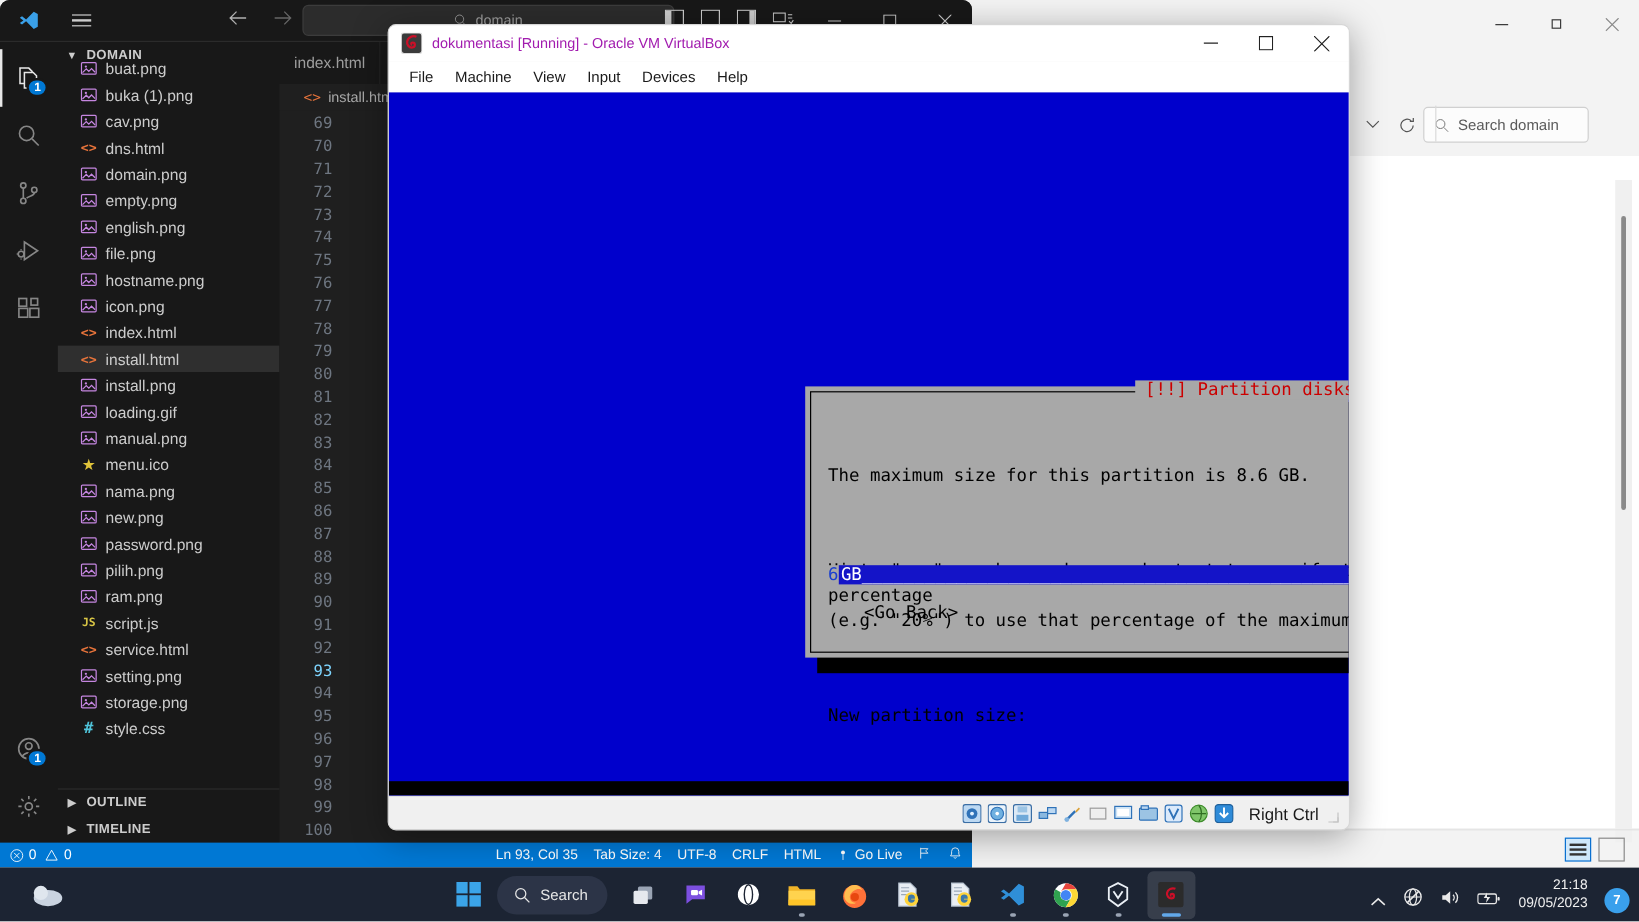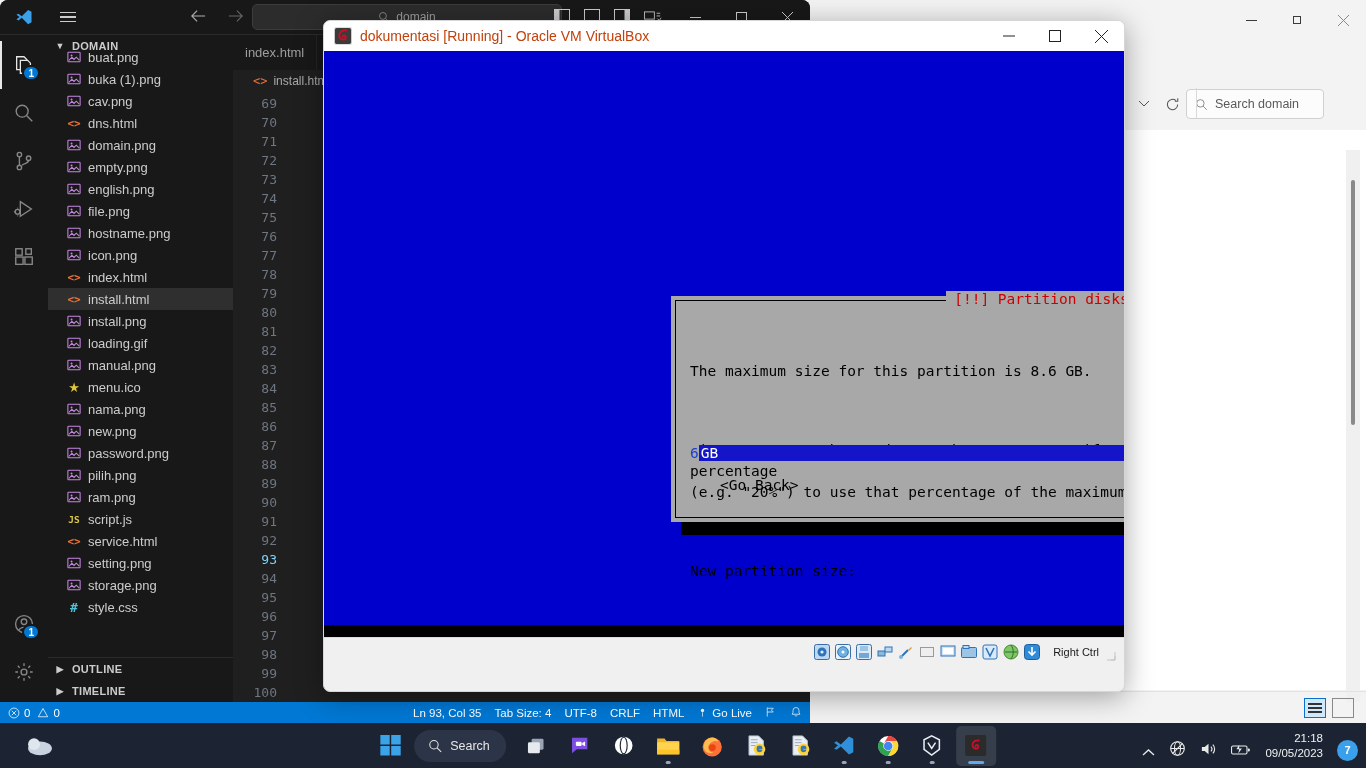--- a/index.html
+++ b/index.html
@@ -113,32 +113,32 @@
 
   
   .vbox {
     position: absolute; left: 323px; top: 20px; width: 802px; height: 672px;
     background: #f0f0f0; border: 1px solid #d6d6d6; border-radius: 7px;
     box-shadow: 0 5px 28px rgba(0,0,0,.35); overflow: hidden;
   }
   .vbox-title { height: 30px; background: #ffffff; display: flex; align-items: center; padding-left: 10px;
     position: relative; }
   .vbox-icon { width: 18px; height: 18px; margin-right: 8px; flex:none; }
-  .vbox-title-text { font-size: 14px; color: #c2410c; }
+  .vbox-title-text { font-size: 12px; color: #a21caf; }
   .vbox-wctl { position: absolute; right: 0; top: 0; display: flex; }
   .vbox-wctl div { width: 46px; height: 30px; display: flex; align-items: center; justify-content: center; color: #222; }
   .vbox-menu { height: 26px; background: #ffffff; display: flex; align-items: center; padding-left: 8px; gap: 0; }
   .vbox-menu span { padding: 3px 9px; font-size: 12.5px; color: #1a1a1a; }
   .vbox-screen { position: relative; height: 586px; background: #0000cc; overflow: hidden;
     font-family: "DejaVu Sans Mono", monospace; }
   .vbox-bottom-black { position:absolute; left:0; bottom:0; width:100%; height:12px; background:#000; }
   .vbox-status { height: 28px; background: #f0f0f0; display: flex; align-items: center;
     justify-content: flex-end; padding-right: 8px; gap: 3px; border-top: 1px solid #dcdcdc;}
   .vbox-status .sicon { width: 18px; height: 18px; display:flex; align-items:center; justify-content:center; }
-  .vbox-status .rctrl { font-size: 11px; color: #1a1a1a; margin-left: 9px; }
+  .vbox-status .rctrl { font-size: 14px; color: #1a1a1a; margin-left: 9px; }
   .grip { width:10px;height:10px; margin-left:4px; opacity:.5;}
 
   
   .shadow { position: absolute; left: 357px; top: 258px; width: 741px; height: 226px; background: #000; }
   .dialog {
     position: absolute; left: 347px; top: 245px; width: 741px; height: 226px;
     background: #a8a8a8; padding: 4px;
   }
   .dialog-inner { border: 1px solid #000; width: 100%; height: 100%; position: relative; }
   .dlg-title {
@@ -734,20 +734,28 @@
             </svg>
         </div>
         <div>
           <svg width="13" height="13" viewBox="0 0 13 13">
               <path d="M0 0l13 13M13 0L0 13" stroke="#222"></path>
             </svg>
         </div>
       </div>
     </div>
 
+    <div class="vbox-menu" id="vbox-menu">
+        <span>File</span>
+        <span>Machine</span>
+        <span>View</span>
+        <span>Input</span>
+        <span>Devices</span>
+        <span>Help</span>
+      </div>
 
     <div class="vbox-screen">
       <div class="shadow"></div>
       <div class="dialog">
         <div class="dialog-inner">
           <div class="dlg-title">
             <span>[!!] Partition disks</span>
           </div>
           <div class="dlg-text">
             <div class="dlg-p">The maximum size for this partition is 8.6 GB.</div>

